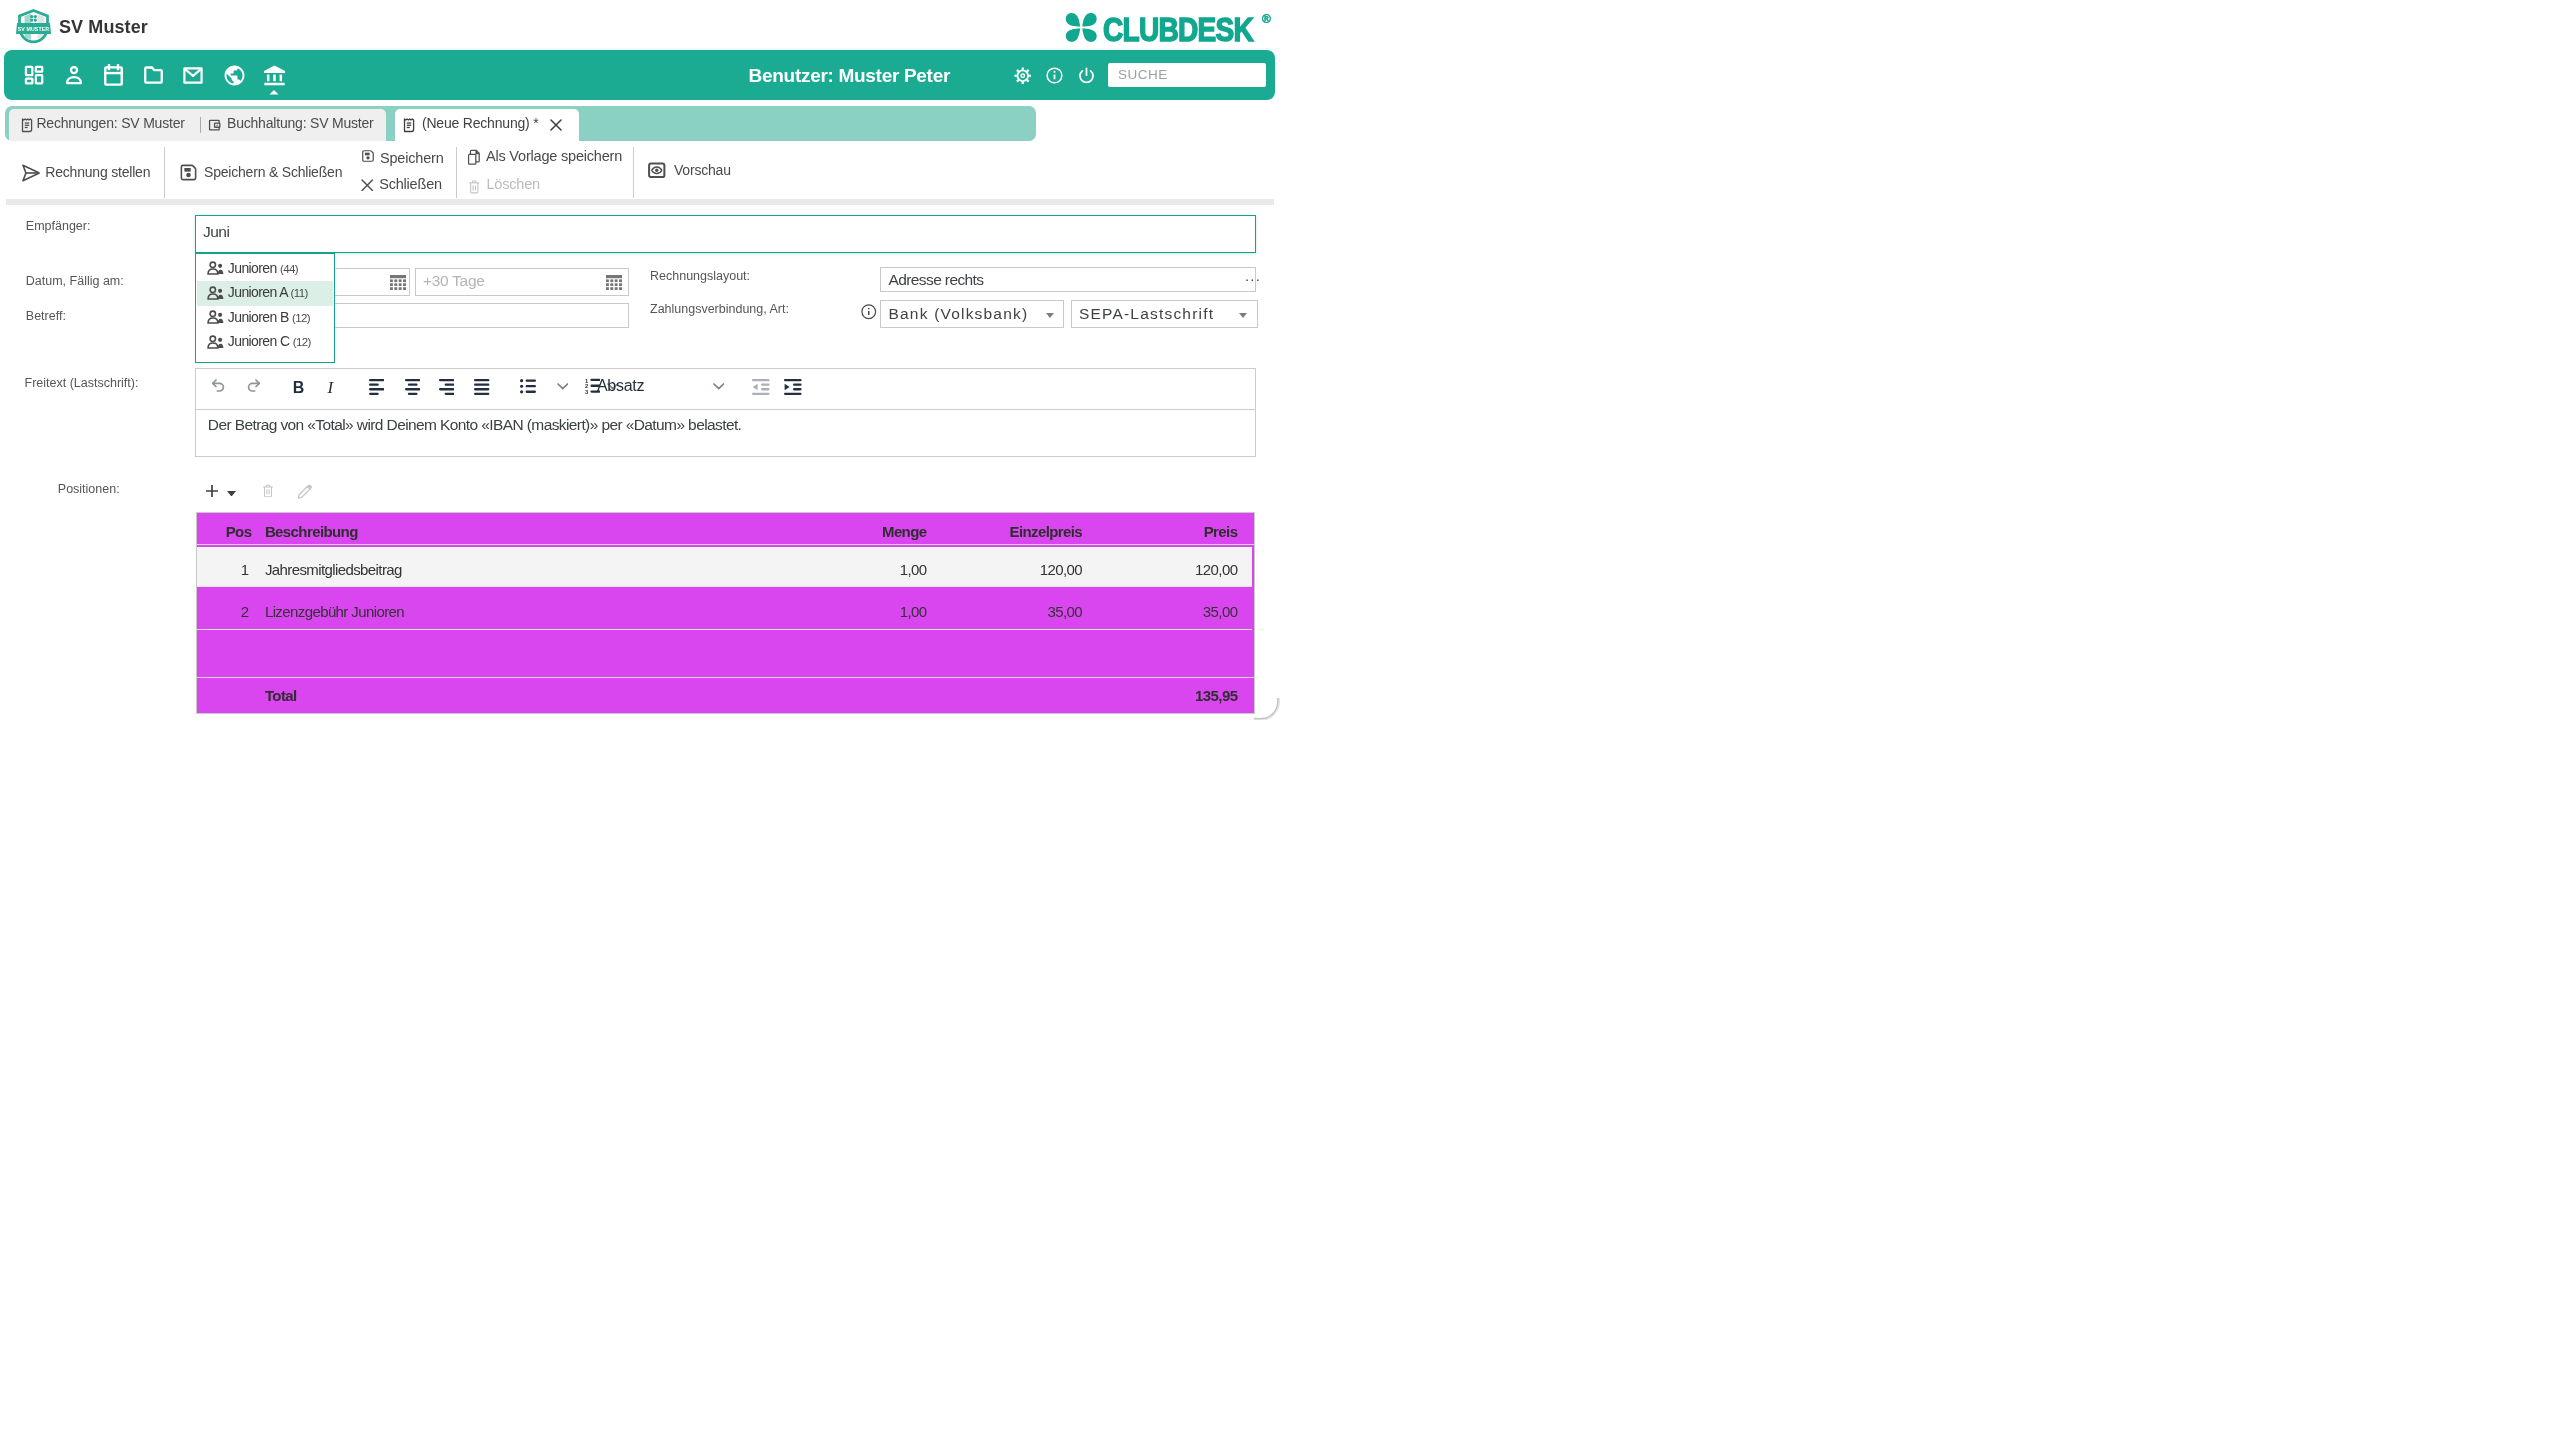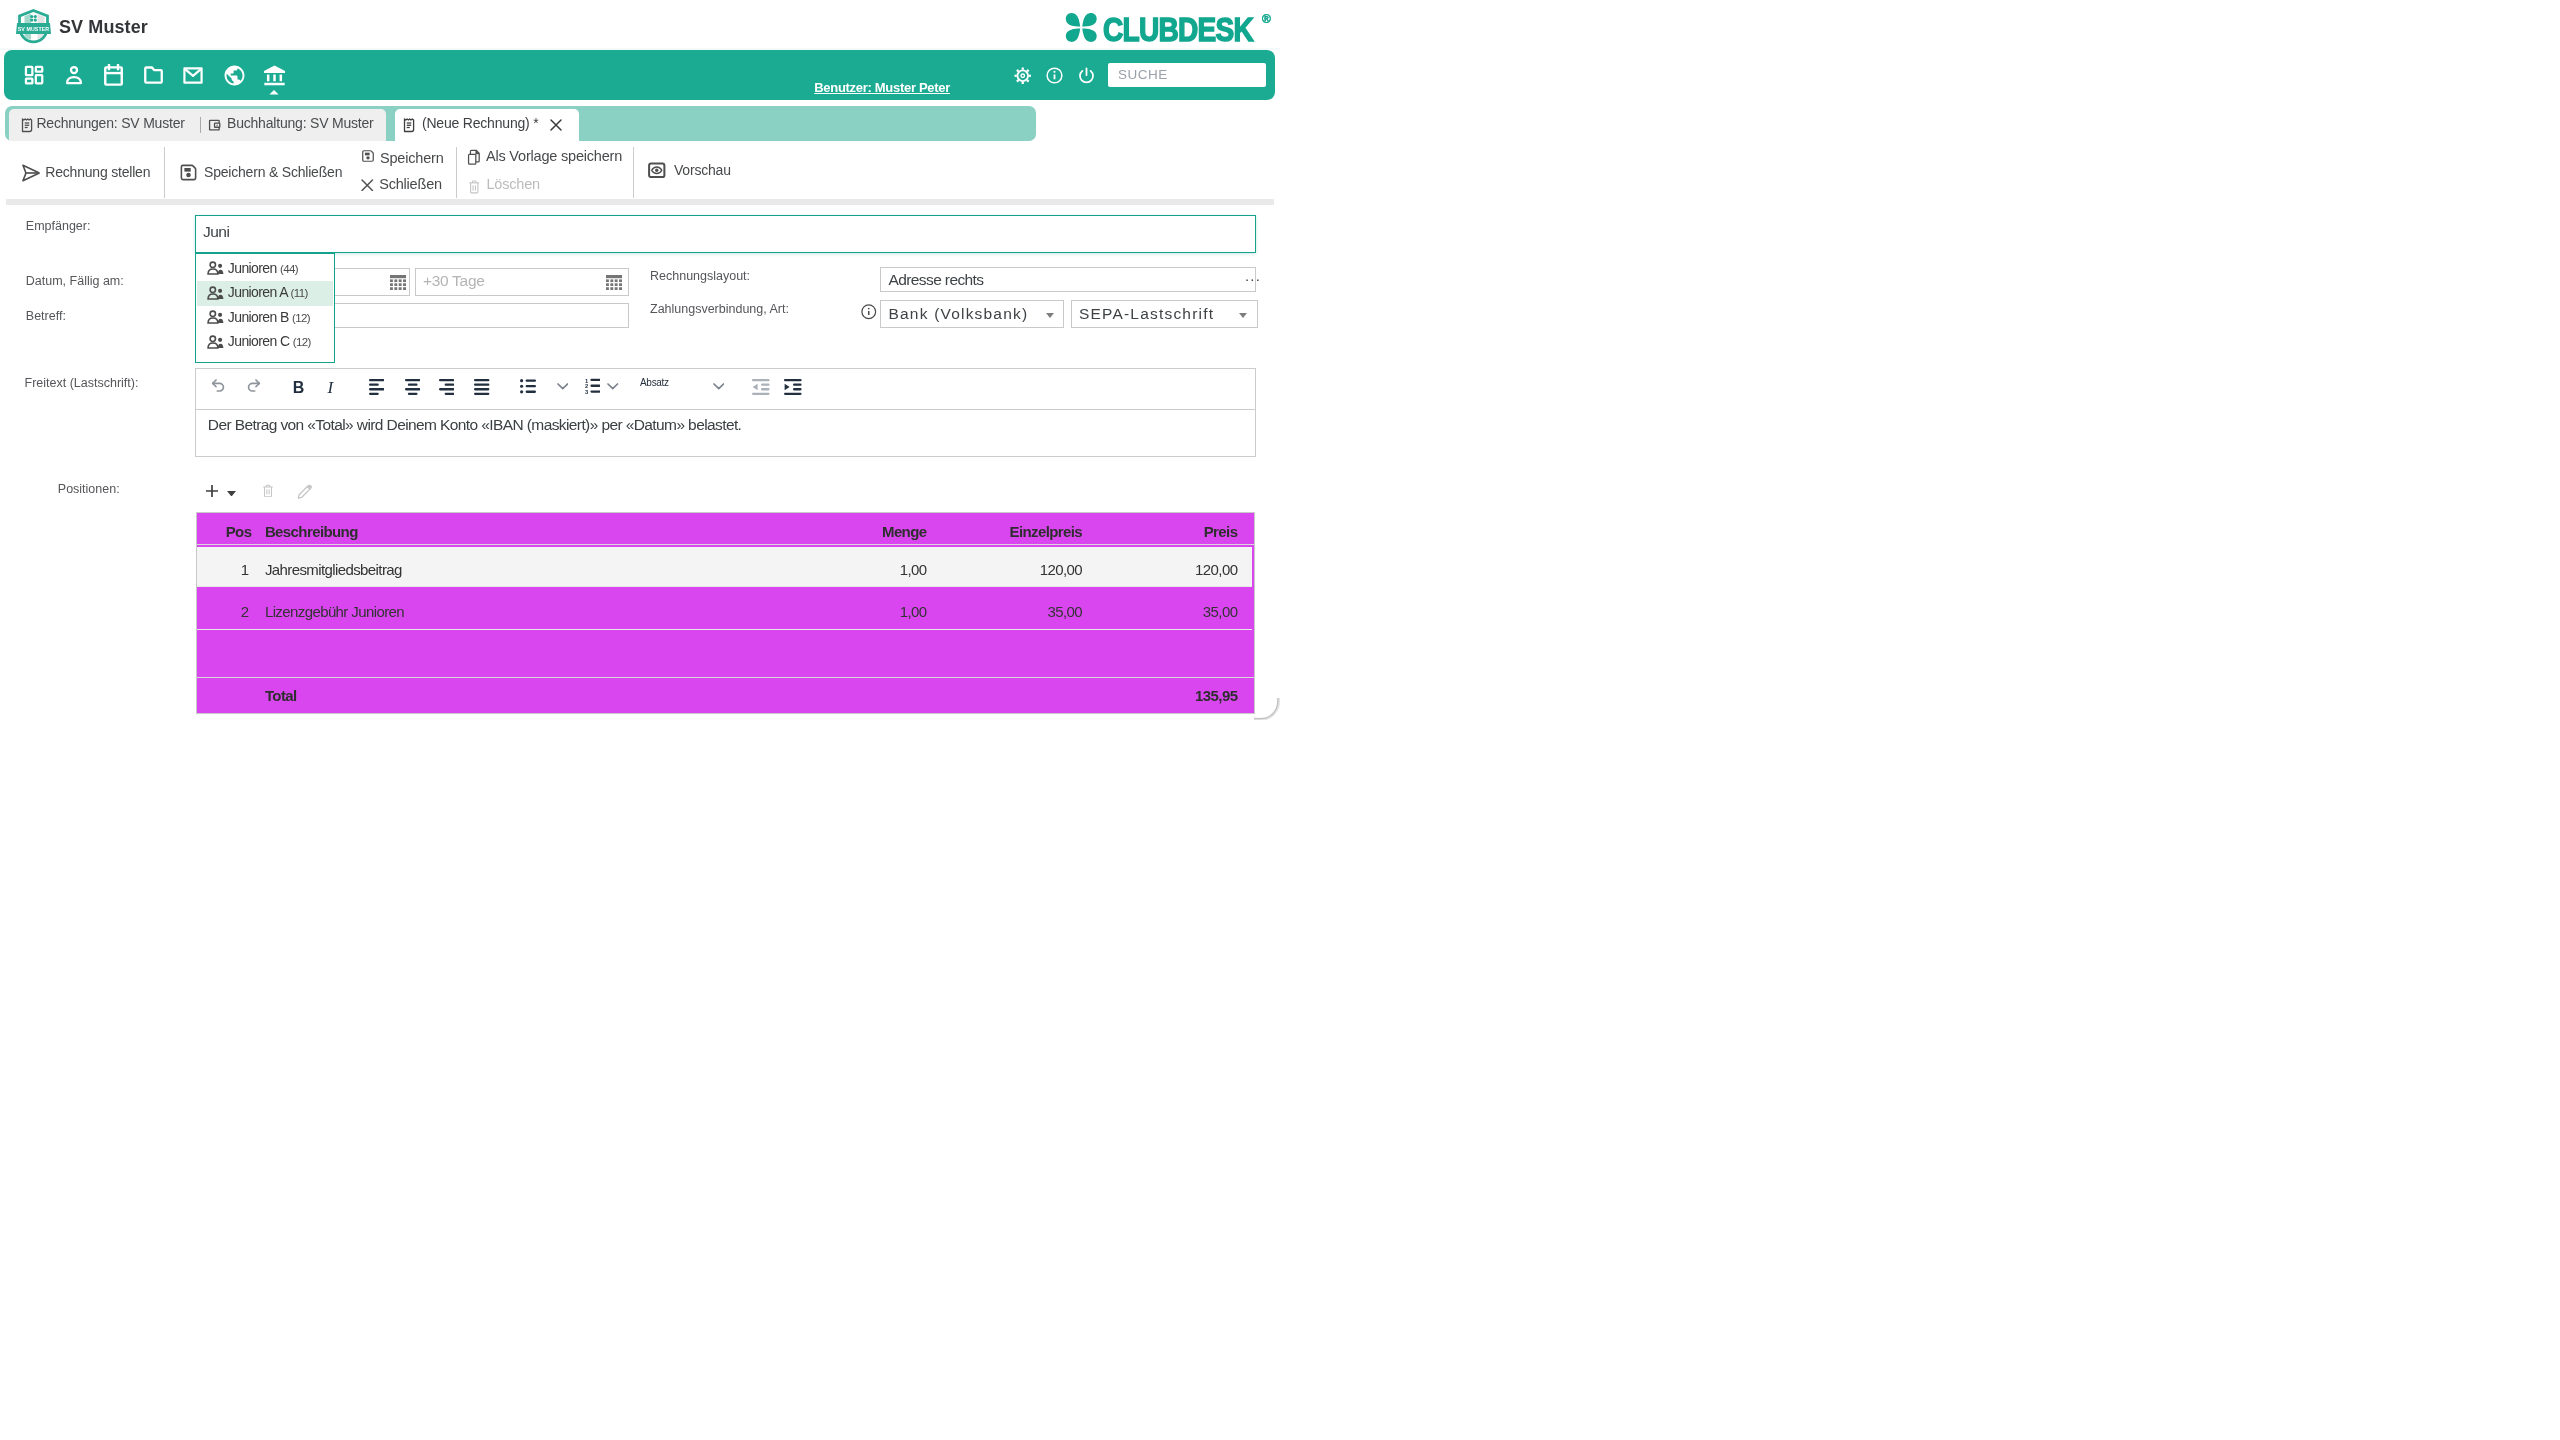--- a/index.html
+++ b/index.html
@@ -12,21 +12,21 @@
   
   #hdr { position:absolute; left:0; top:0; width:1280px; height:50px; background:#fff; }
   #hdr .svm-title { position:absolute; left:59px; top:17.8px; font-size:18px; line-height:1; font-weight:bold; color:#333539; letter-spacing:.1px;}
   #cd-text { position:absolute; left:1103px; top:12.4px; line-height:1; font-size:34px; font-weight:bold; color:#12a78f; letter-spacing:-0.9px; -webkit-text-stroke:1.5px #12a78f; transform:scaleX(0.825); transform-origin:0 0; white-space:nowrap; }
   #cd-reg { position:absolute; left:1262px; top:12px; font-size:12px; font-weight:bold; color:#12a78f; -webkit-text-stroke:0.5px #12a78f; }
   #hdr-band { position:absolute; left:0; top:48.2px; width:1280px; height:2px; background:#f3faf9; }
 
   
   #nav { position:absolute; left:4px; top:50px; width:1271px; height:49.5px; background:#1bab93; border-radius:8px; }
   .nico { position:absolute; top:0; }
-  #nav .usr { position:absolute; right:325px; top:12px; height:49.5px; line-height:51.5px; color:#fff; font-size:13px; font-weight:600; letter-spacing:-0.3px;text-decoration:underline; }
+  #nav .usr { position:absolute; right:325px; top:0; height:49.5px; line-height:51.5px; color:#fff; font-size:19px; font-weight:600; letter-spacing:-0.3px; }
   #search { position:absolute; left:1108px; top:63px; width:157.5px; height:23.5px; background:#fff; border:none; border-radius:2px; font-size:13.5px; color:#9aa1a8; padding-left:10px; letter-spacing:.5px;}
 
   
   #tabbar { position:absolute; left:5px; top:105.5px; width:1031px; height:35px; background:#8ad1c3; border-radius:7px; }
   #tabgray { position:absolute; left:4px; top:3.5px; width:377px; height:31.5px; background:#efefef; border-radius:5px 5px 0 0; }
   #tabdiv { position:absolute; left:190.7px; top:8px; width:1px; height:16px; background:#aaa; }
   #tabactive { position:absolute; left:389.5px; top:3.5px; width:184.5px; height:31.5px; background:#fff; border-radius:5px 5px 0 0; }
   .tabtxt { position:absolute; top:0; height:31.5px; line-height:29px; font-size:14px; color:#4a4c4e; letter-spacing:-0.2px; white-space:nowrap; }
 
   
@@ -405,21 +405,21 @@
     <text x="0" y="4.6" font-size="5.8" font-weight="bold" font-family="Liberation Sans">1</text>
     <text x="0" y="10.4" font-size="5.8" font-weight="bold" font-family="Liberation Sans">2</text>
     <text x="0" y="16.2" font-size="5.8" font-weight="bold" font-family="Liberation Sans">3</text>
     <rect x="5.4" y="0.8" width="10.1" height="2.3" rx="1.1"></rect>
     <rect x="5.4" y="6.6" width="10.1" height="2.3" rx="1.1"></rect>
     <rect x="5.4" y="12.4" width="10.1" height="2.3" rx="1.1"></rect>
   </svg>
   <svg class="mce" style="left:607.2px; top:383px;" width="11.5" height="7" viewBox="0 0 11.5 7" fill="none" stroke="#7b828c" stroke-width="1.7" stroke-linecap="round">
     <path d="M1 1 L5.75 5.6 L10.5 1"></path>
   </svg>
-  <div class="abs" style="left:640px; top:378.3px; font-size:10px; line-height:1; letter-spacing:-0.3px; color:#252f3a;text-align:center;">Absatz</div>
+  <div class="abs" style="left:597px; top:378.3px; font-size:16px; line-height:1; letter-spacing:-0.3px; color:#252f3a;text-align:center;">Absatz</div>
   <svg class="mce" style="left:712.5px; top:383px;" width="11.5" height="7" viewBox="0 0 11.5 7" fill="none" stroke="#7b828c" stroke-width="1.7" stroke-linecap="round">
     <path d="M1 1 L5.75 5.6 L10.5 1"></path>
   </svg>
   <svg class="mce" style="left:752.4px; top:378.8px;" width="17.6" height="16" viewBox="0 0 17.6 16" fill="#abb1b8">
     <rect x="0" y="0" width="17.6" height="2.3" rx="1.1"></rect>
     <rect x="9" y="4.55" width="8.6" height="2.3" rx="1.1"></rect>
     <rect x="9" y="9.1" width="8.6" height="2.3" rx="1.1"></rect>
     <rect x="0" y="13.65" width="17.6" height="2.3" rx="1.1"></rect>
     <polygon points="5.6,4.7 5.6,11.3 0.6,8"></polygon>
   </svg>

